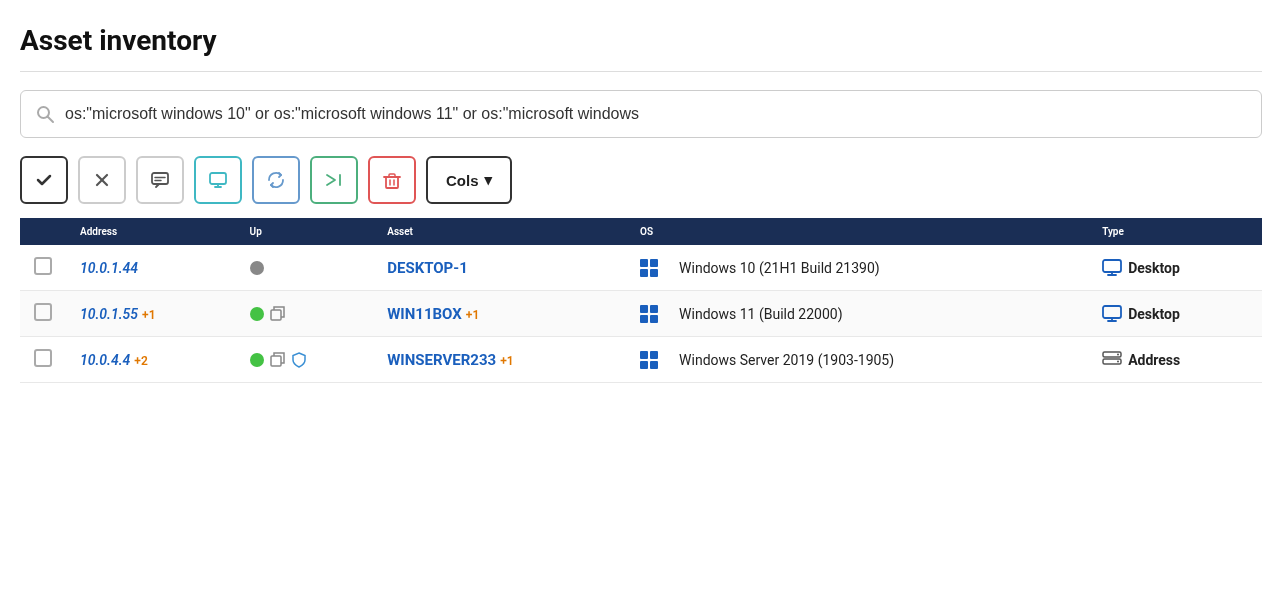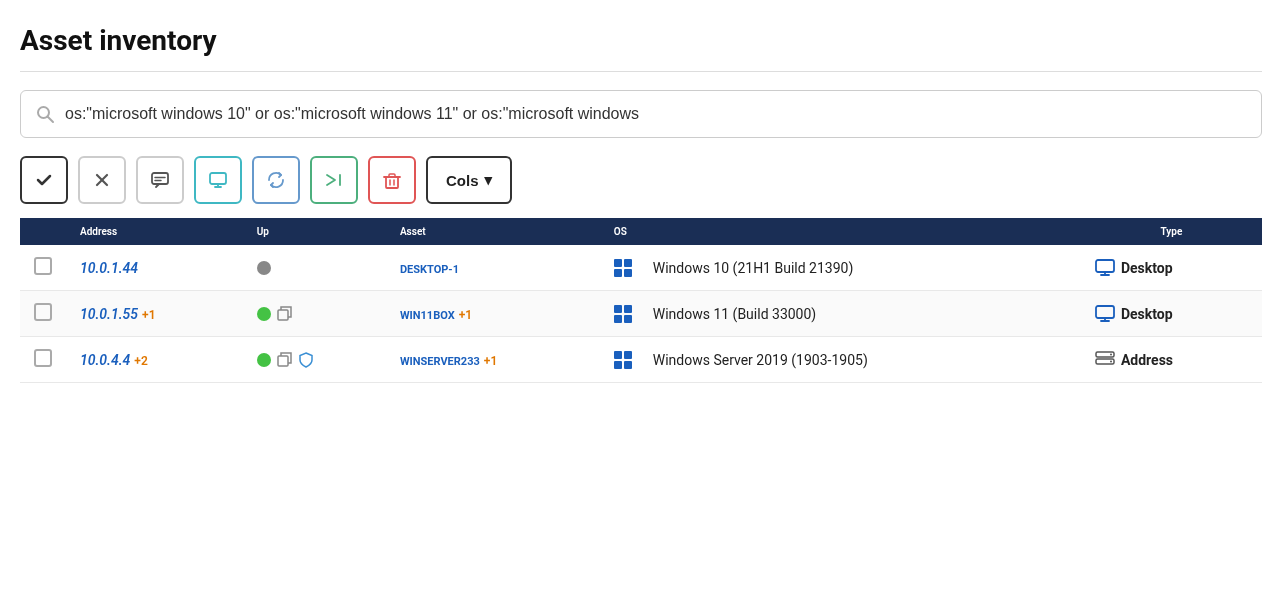--- a/index.html
+++ b/index.html
@@ -117,21 +117,21 @@
     }
 
     .asset-table thead th {
       padding: 8px 14px;
       font-size: 10px;
       font-weight: 600;
       text-align: left;
     }
 
     .asset-table thead th:last-child {
-      text-align: center;
+      text-align: left;
     }
 
     .asset-table tbody tr {
       border-bottom: 1px solid #e8e8e8;
     }
 
     .asset-table tbody tr:nth-child(even) {
       background: #fafafa;
     }
 
@@ -177,21 +177,21 @@
       vertical-align: middle;
     }
     .status-dot.gray { background: #888; }
     .status-dot.green { background: #44c244; }
 
     .name-link {
       color: #1a5fbd;
       font-weight: 700;
       text-decoration: none;
       cursor: pointer;
-      font-size: 11px;
+      font-size: 15px;
     }
 
     .os-cell {
       display: flex;
       align-items: center;
       gap: 21px;
     }
 
     .win-icon {
       display: inline-grid;
@@ -361,21 +361,21 @@
           </td>
           <td><a class="name-link">WIN11BOX</a><span class="name-badge">+1</span></td>
           <td>
     <div class="os-cell">
       <div class="win-icon">
         <span></span>
                 <span></span>
                 <span></span>
                 <span></span>
       </div>
-      <span>Windows 11 (Build 33000)</span>
+      <span>Windows 11 (Build 22000)</span>
     </div>
           </td>
           <td>
             <div class="type-cell">
     <svg width="20" height="18" viewBox="0 0 20 18" fill="none">
       <rect x="1" y="1" width="18" height="12" rx="2" stroke="#1a5fbd" stroke-width="1.8"></rect>
       <line x1="6" y1="16" x2="14" y2="16" stroke="#1a5fbd" stroke-width="1.8" stroke-linecap="round"></line>
       <line x1="10" y1="13" x2="10" y2="16" stroke="#1a5fbd" stroke-width="1.8" stroke-linecap="round"></line>
     </svg>
     <span>Desktop</span>

